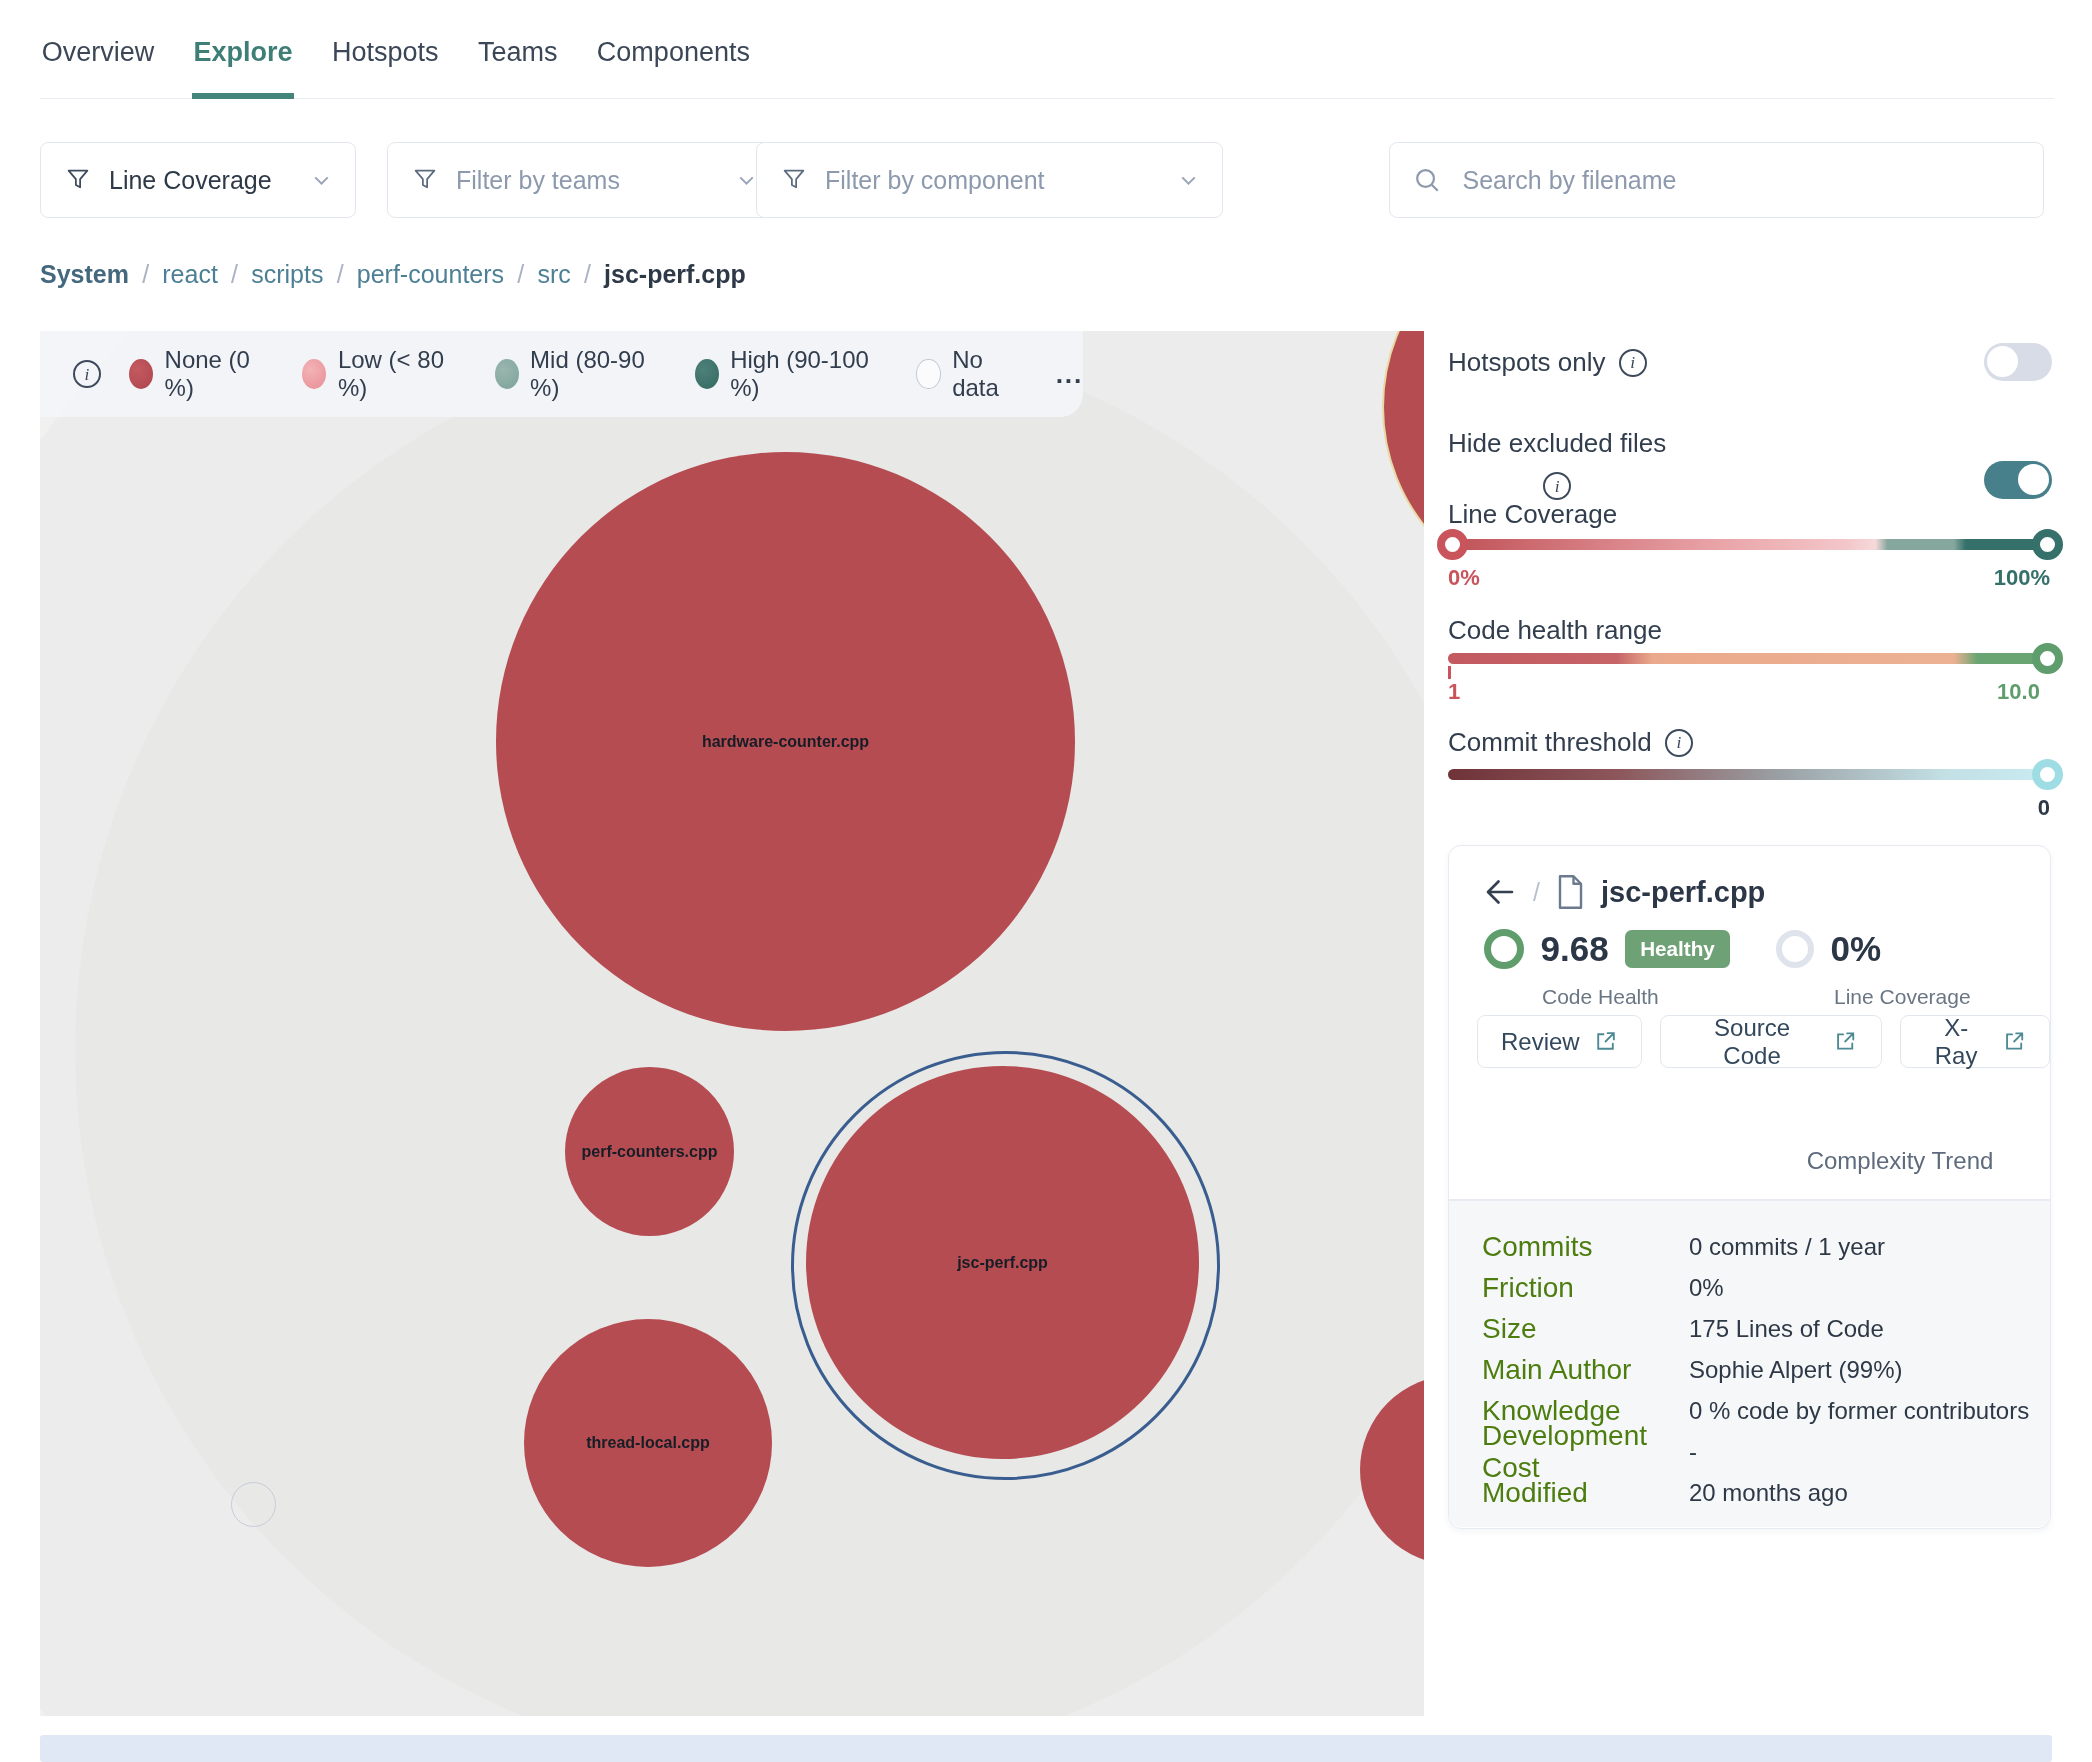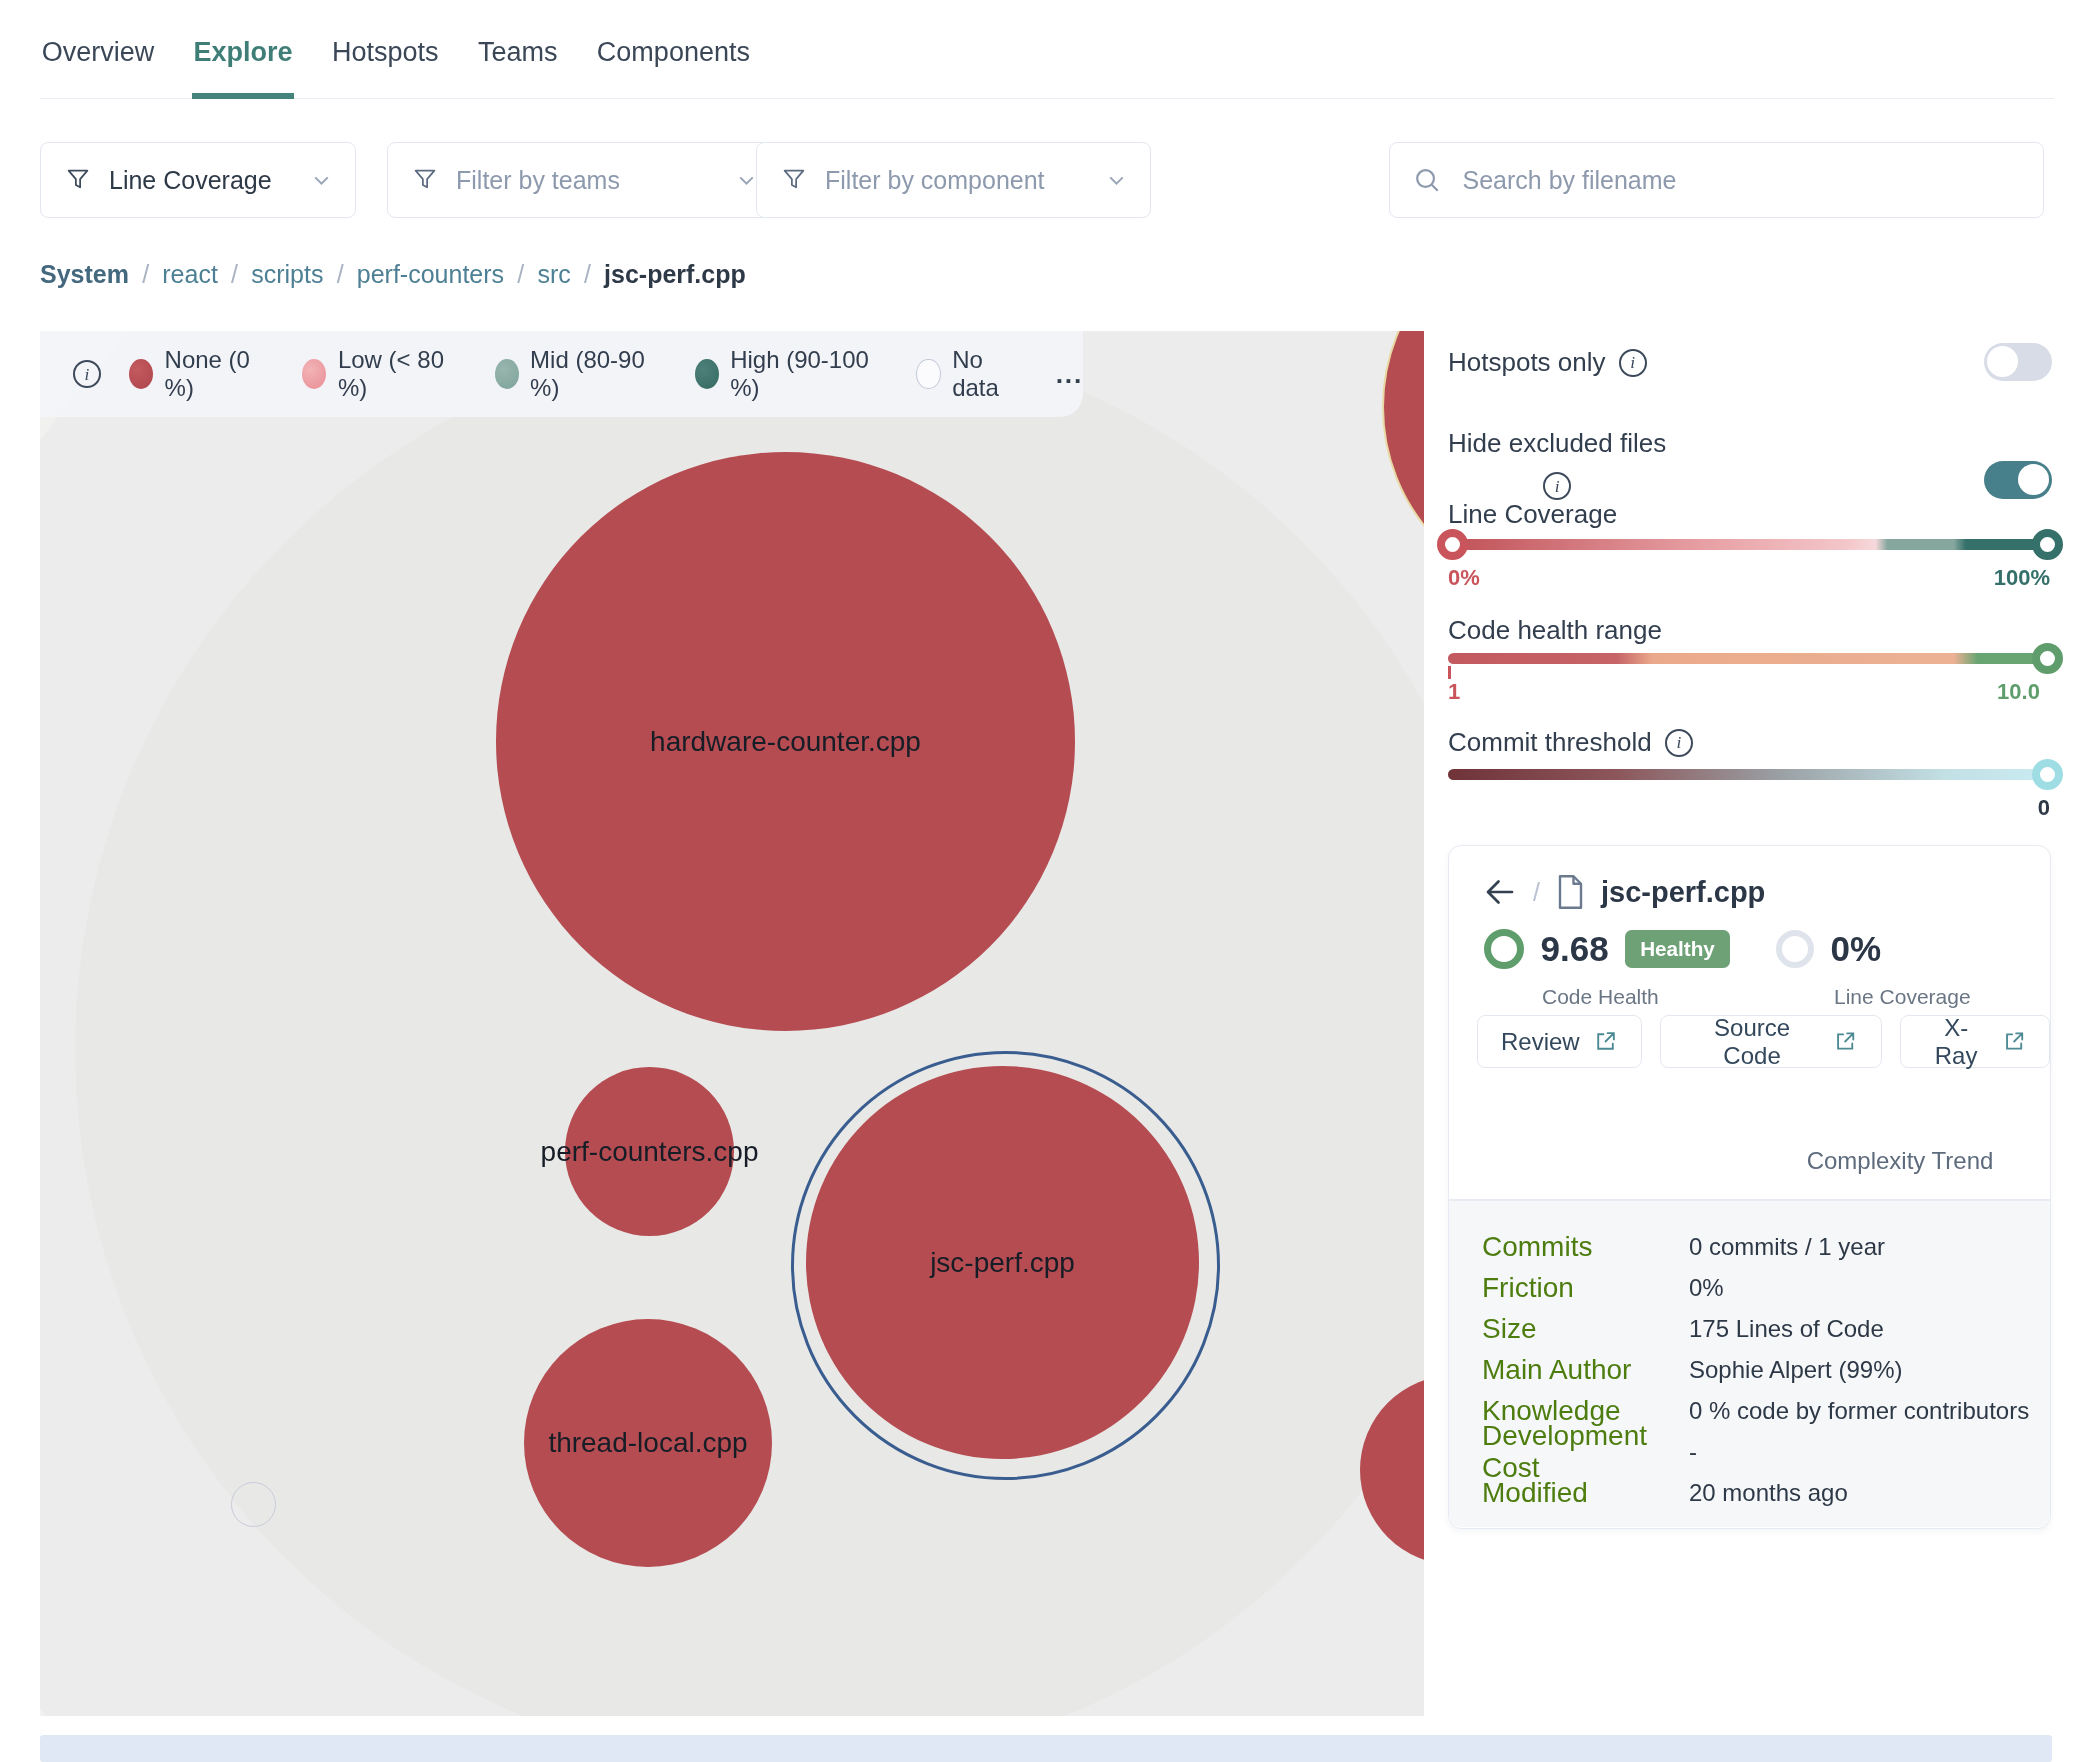--- a/index.html
+++ b/index.html
@@ -32,21 +32,21 @@
   .crumbs{left:40px;top:260px;display:flex;gap:13.2px;font-size:25px;align-items:center;}
   .crumb-root{color:#44687d;font-weight:bold;cursor:pointer;}
   .crumb-link{color:#4d7f95;cursor:pointer;}
   .crumb-sep{color:#aab3c2;}
   .crumb-cur{color:#2e3947;font-weight:bold;}
 
   
   .canvas{left:40px;top:331px;width:1384px;height:1385px;background:#f1f1f0;overflow:hidden;}
   .bgc{position:absolute;border-radius:50%;}
   .bubble{position:absolute;border-radius:50%;background:#b54c51;display:flex;align-items:center;justify-content:center;cursor:pointer;}
-  .bubble span{font-size:28px;color:#171d26;white-space:nowrap;}
+  .bubble span{font-size:16px;color:#171d26;white-space:nowrap;font-weight:bold;}
   .sel-ring{position:absolute;border-radius:50%;border:3.3px solid #3a5d8f;cursor:pointer;}
   .nodata-circle{position:absolute;border-radius:50%;border:1.7px solid #c7ccd9;background:transparent;}
 
   
   .legend{position:absolute;left:0;top:0;width:1043px;height:86px;background:rgba(243,244,249,0.95);
       border-bottom-right-radius:23px;display:flex;align-items:center;gap:28px;padding:0 0 0 33px;box-sizing:border-box;}
   .leg-item{display:flex;align-items:center;gap:11.6px;}
   .leg-dot{width:26.5px;height:30px;border-radius:50%;}
   .leg-label{font-size:24px;color:#323e4e;}
   .leg-more{font-size:26.5px;color:#323e4e;font-weight:bold;letter-spacing:1.7px;cursor:pointer;}
@@ -119,21 +119,21 @@
 </div>
 <div class="abs pill" style="left:387px;width:394px;">
   <svg width="30" height="30" viewBox="0 0 24 24">
       <path d="M4.5 4.5h15l-5.8 6.8v6.5l-3.4-1.8v-4.7z" fill="none" stroke="#5d6b80" stroke-width="1.4" stroke-linejoin="round"></path>
     </svg>
   <span class="ph">Filter by teams</span>
   <svg class="chev" width="25" height="25" viewBox="0 0 24 24">
       <path d="M6 9l6 6 6-6" fill="none" stroke="#9aa5b8" stroke-width="2"></path>
     </svg>
 </div>
-<div class="abs pill" style="left:756px;width:395px;">
+<div class="abs pill" style="left:756px;width:467px;">
   <svg width="30" height="30" viewBox="0 0 24 24">
       <path d="M4.5 4.5h15l-5.8 6.8v6.5l-3.4-1.8v-4.7z" fill="none" stroke="#5d6b80" stroke-width="1.4" stroke-linejoin="round"></path>
     </svg>
   <span class="ph">Filter by component</span>
   <svg class="chev" width="25" height="25" viewBox="0 0 24 24">
       <path d="M6 9l6 6 6-6" fill="none" stroke="#9aa5b8" stroke-width="2"></path>
     </svg>
 </div>
 <div class="abs search-box">
   <svg width="31" height="31" viewBox="0 0 24 24">

